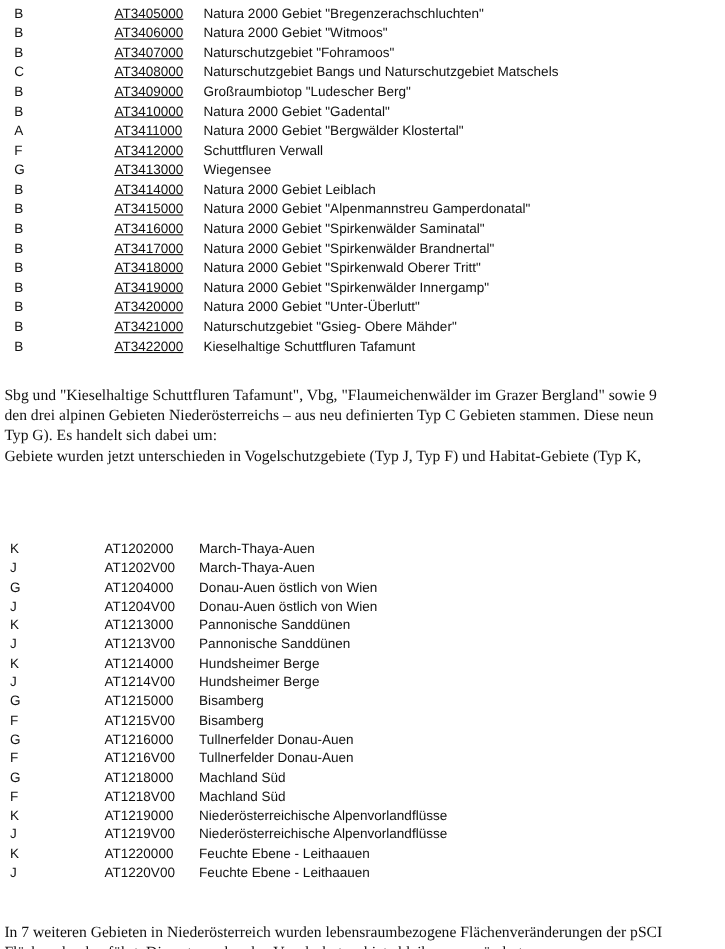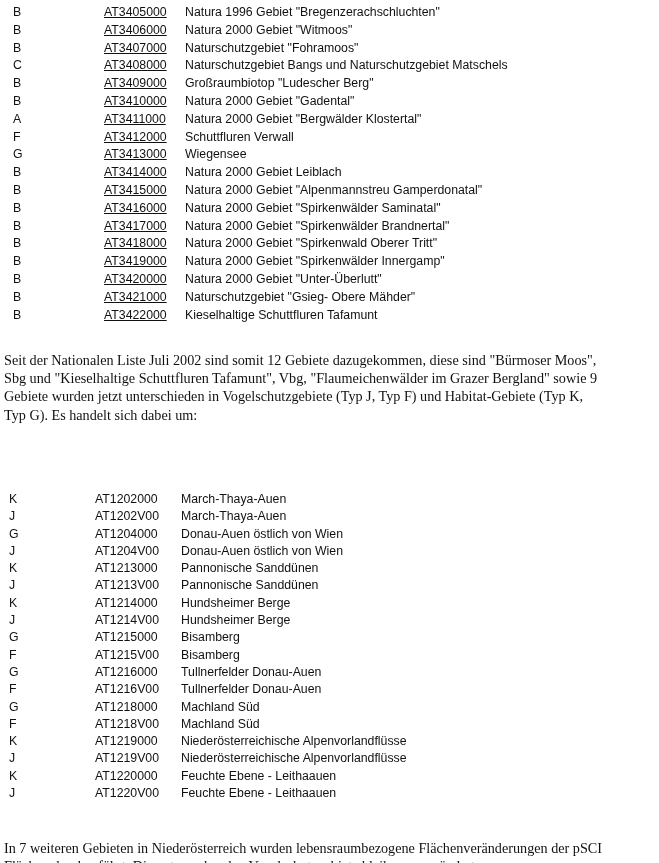--- a/index.html
+++ b/index.html
@@ -22,21 +22,21 @@
   #para2 { top: 839px; }
   .para span { display: block; }
 </style>
 </head>
 <body>
 
 <div id="tbl1" class="tbl">
     <div class="row">
       <span class="cat">B</span>
       <span class="code">AT3405000</span>
-      <span class="name">Natura 1996 Gebiet "Bregenzerachschluchten"</span>
+      <span class="name">Natura 2000 Gebiet "Bregenzerachschluchten"</span>
     </div>
     <div class="row">
       <span class="cat">B</span>
       <span class="code">AT3406000</span>
       <span class="name">Natura 2000 Gebiet "Witmoos"</span>
     </div>
     <div class="row">
       <span class="cat">B</span>
       <span class="code">AT3407000</span>
       <span class="name">Naturschutzgebiet "Fohramoos"</span>
@@ -112,24 +112,24 @@
       <span class="name">Naturschutzgebiet "Gsieg- Obere Mähder"</span>
     </div>
     <div class="row">
       <span class="cat">B</span>
       <span class="code">AT3422000</span>
       <span class="name">Kieselhaltige Schuttfluren Tafamunt</span>
     </div>
   </div>
 
 <div id="para1" class="para">
-    <span>Seit der Nationalen Liste Juli 2002 sind somit 12 Gebiete dazugekommen, diese sind "Bürmoser Moos",</span>
     <span>Sbg und "Kieselhaltige Schuttfluren Tafamunt", Vbg, "Flaumeichenwälder im Grazer Bergland" sowie 9</span>
+    <span>den drei alpinen Gebieten Niederösterreichs – aus neu definierten Typ C Gebieten stammen. Diese neun</span>
+    <span>Typ G). Es handelt sich dabei um:</span>
     <span>Gebiete wurden jetzt unterschieden in Vogelschutzgebiete (Typ J, Typ F) und Habitat-Gebiete (Typ K,</span>
-    <span>Typ G). Es handelt sich dabei um:</span>
   </div>
 
 <div id="tbl2" class="tbl">
     <div class="row">
       <span class="cat">K</span>
       <span class="code">AT1202000</span>
       <span class="name">March-Thaya-Auen</span>
     </div>
     <div class="row">
       <span class="cat">J</span>

